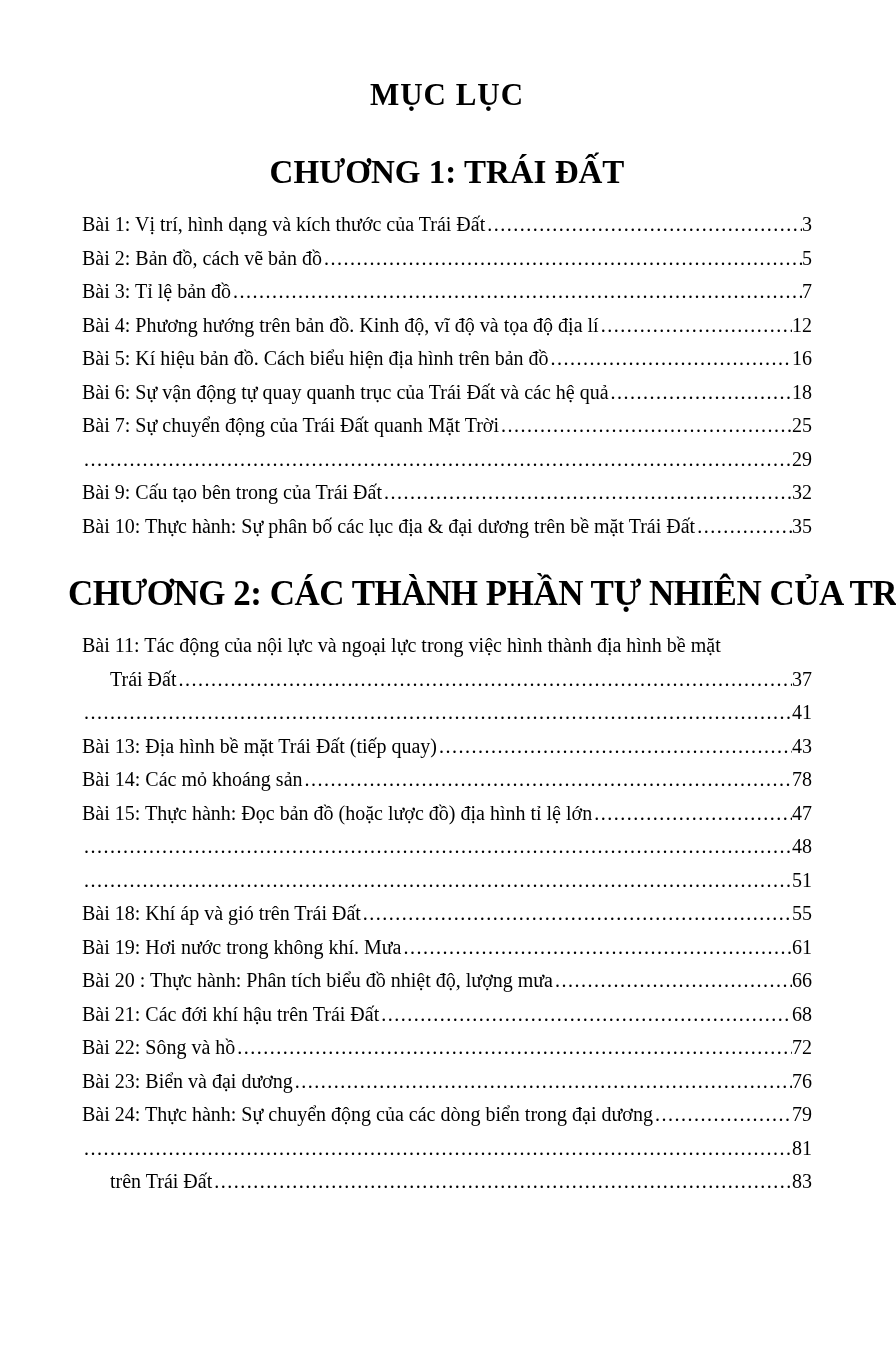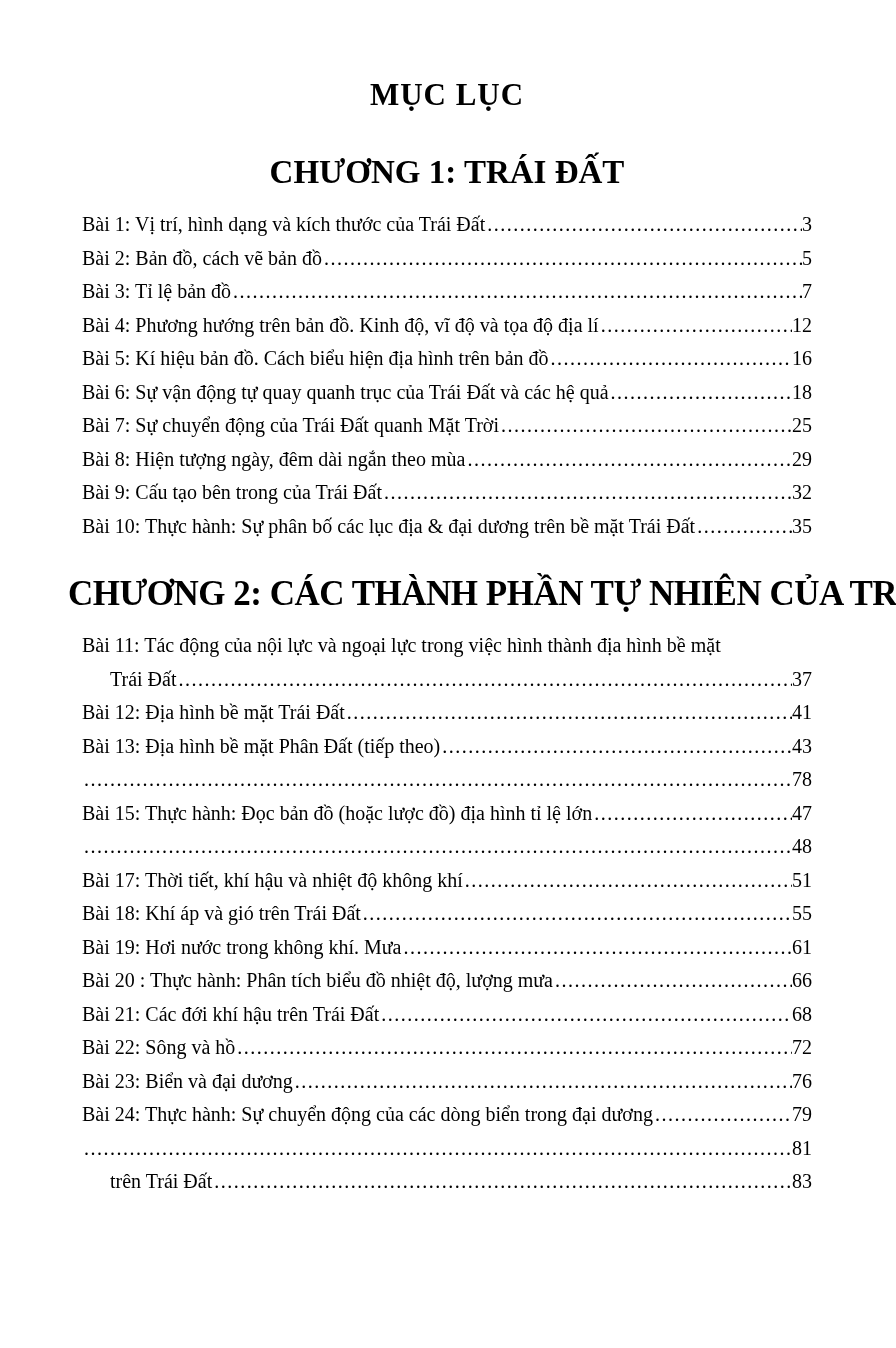--- a/index.html
+++ b/index.html
@@ -130,21 +130,20 @@
         </div>
         <div class="toc-entry">
           <div class="toc-row">
             <span class="toc-label">Bài 7: Sự chuyển động của Trái Đất quanh Mặt Trời</span>
             <span class="dot-leader">............................................................................................................................................................................................................................</span>
             <span class="toc-page-num">25</span>
           </div>
         </div>
         <div class="toc-entry">
           <div class="toc-row">
-            <span class="toc-label">Bài 8: Hiện tượng ngày, đêm dài ngắn theo mùa</span>
             <span class="dot-leader">............................................................................................................................................................................................................................</span>
             <span class="toc-page-num">29</span>
           </div>
         </div>
         <div class="toc-entry">
           <div class="toc-row">
             <span class="toc-label">Bài 9: Cấu tạo bên trong của Trái Đất</span>
             <span class="dot-leader">............................................................................................................................................................................................................................</span>
             <span class="toc-page-num">32</span>
           </div>
@@ -162,54 +161,53 @@
         <div class="toc-entry">
           <div class="wrap-line">Bài 11: Tác động của nội lực và ngoại lực trong việc hình thành địa hình bề mặt</div>
           <div class="toc-row">
             <span class="toc-label cont">Trái Đất</span>
             <span class="dot-leader">............................................................................................................................................................................................................................</span>
             <span class="toc-page-num">37</span>
           </div>
         </div>
         <div class="toc-entry">
           <div class="toc-row">
-            <span class="toc-label">Bài 12: Địa hình bề mặt Trái Đất</span>
             <span class="dot-leader">............................................................................................................................................................................................................................</span>
             <span class="toc-page-num">41</span>
           </div>
         </div>
         <div class="toc-entry">
           <div class="toc-row">
-            <span class="toc-label">Bài 13: Địa hình bề mặt Phân Đất (tiếp theo)</span>
+            <span class="toc-label">Bài 13: Địa hình bề mặt Trái Đất (tiếp quay)</span>
             <span class="dot-leader">............................................................................................................................................................................................................................</span>
             <span class="toc-page-num">43</span>
           </div>
         </div>
         <div class="toc-entry">
           <div class="toc-row">
+            <span class="toc-label">Bài 14: Các mỏ khoáng sản</span>
             <span class="dot-leader">............................................................................................................................................................................................................................</span>
             <span class="toc-page-num">78</span>
           </div>
         </div>
         <div class="toc-entry">
           <div class="toc-row">
             <span class="toc-label">Bài 15: Thực hành: Đọc bản đồ (hoặc lược đồ) địa hình tỉ lệ lớn</span>
             <span class="dot-leader">............................................................................................................................................................................................................................</span>
             <span class="toc-page-num">47</span>
           </div>
         </div>
         <div class="toc-entry">
           <div class="toc-row">
             <span class="dot-leader">............................................................................................................................................................................................................................</span>
             <span class="toc-page-num">48</span>
           </div>
         </div>
         <div class="toc-entry">
           <div class="toc-row">
-            <span class="toc-label">Bài 17: Thời tiết, khí hậu và nhiệt độ không khí</span>
             <span class="dot-leader">............................................................................................................................................................................................................................</span>
             <span class="toc-page-num">51</span>
           </div>
         </div>
         <div class="toc-entry">
           <div class="toc-row">
             <span class="toc-label">Bài 18: Khí áp và gió trên Trái Đất</span>
             <span class="dot-leader">............................................................................................................................................................................................................................</span>
             <span class="toc-page-num">55</span>
           </div>

